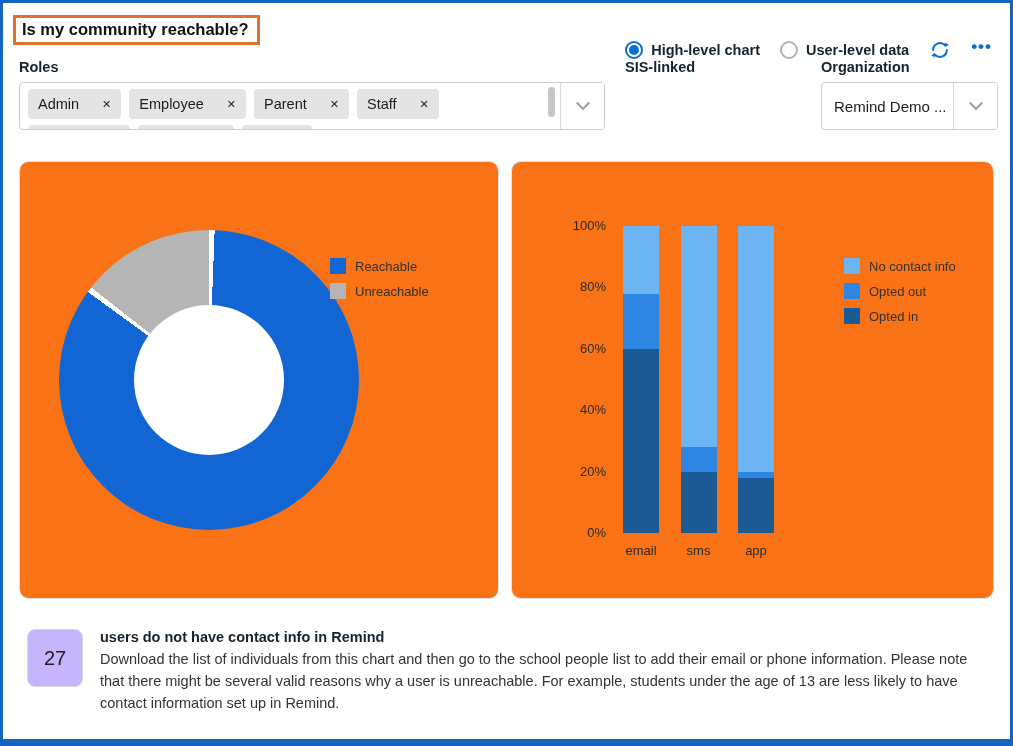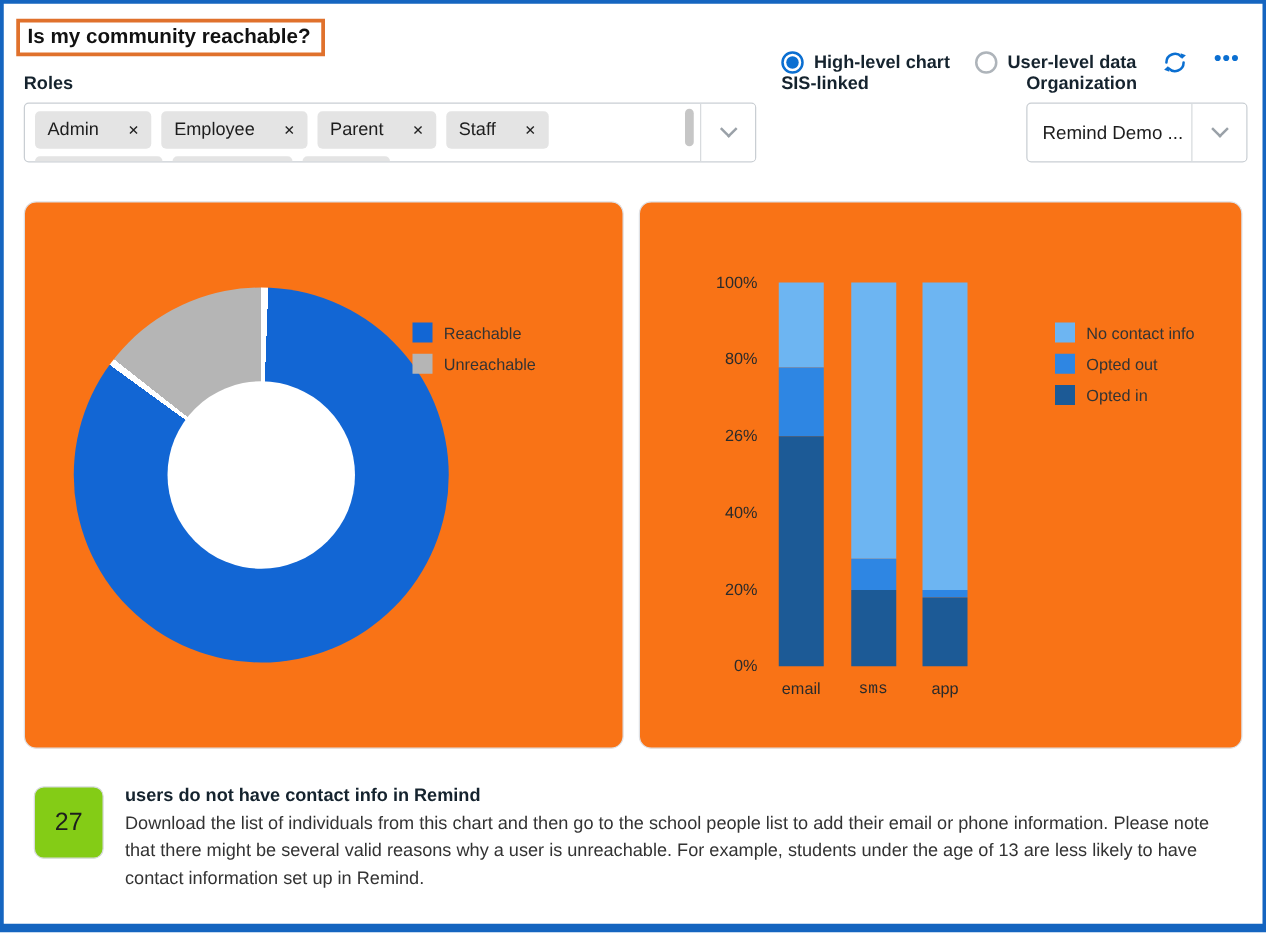--- a/index.html
+++ b/index.html
@@ -128,21 +128,21 @@
     position: absolute; top: 317px; width: 36px;
     text-align: center; font-size: 13px; color: #2b2b2b;
   }
 
   
   .footer { display: flex; gap: 17px; margin-top: 30px; padding-left: 8px; align-items: flex-start; }
   .count-box {
     width: 56px; height: 58px; flex: 0 0 auto;
     border: 1px solid #d8dbde; border-radius: 8px;
     display: flex; align-items: center; justify-content: center;
-    font-size: 20px; color: #1d1d1d; background: #84cc16;
+    font-size: 20px; color: #1d1d1d; background: #c4b5fd;
   }
   .footer-text { max-width: 872px; }
   .footer-heading { font-size: 14.5px; font-weight: 700; color: #15232e; margin-bottom: 4px; }
   .footer-body { font-size: 14.5px; color: #333; line-height: 1.5; }
 </style>
 </head>
 <body>
 
 <div class="page">
 
@@ -236,38 +236,38 @@
             <span class="legend-swatch" style="background: rgb(181, 181, 181);"></span>
             <span class="legend-label">Unreachable</span>
           </div>
         </div>
     </div>
 
     <div class="card bar-card">
       <div class="y-axis">
           <div class="ytick" style="top: -8px;">100%</div>
           <div class="ytick" style="top: 53.4px;">80%</div>
-          <div class="ytick" style="top: 114.8px;">26%</div>
+          <div class="ytick" style="top: 114.8px;">60%</div>
           <div class="ytick" style="top: 176.2px;">40%</div>
           <div class="ytick" style="top: 237.6px;">20%</div>
           <div class="ytick" style="top: 299px;">0%</div>
         </div>
       <div class="bar-plot">
           <div class="bar-col" style="left: 0px;">
             <div style="height: 67.54px; background: rgb(109, 181, 242);"></div>
             <div style="height: 55.26px; background: rgb(46, 134, 227);"></div>
             <div style="height: 184.2px; background: rgb(28, 90, 150);"></div>
           </div>
           <div class="bar-label" style="left: 0px;">email</div>
           <div class="bar-col" style="left: 57.5px;">
             <div style="height: 221.04px; background: rgb(109, 181, 242);"></div>
             <div style="height: 24.56px; background: rgb(46, 134, 227);"></div>
             <div style="height: 61.4px; background: rgb(28, 90, 150);"></div>
           </div>
-          <div class="bar-label" style="left: 57.5px; font-family: Liberation Mono, monospace;">sms</div>
+          <div class="bar-label" style="left: 57.5px;">sms</div>
           <div class="bar-col" style="left: 115px;">
             <div style="height: 245.6px; background: rgb(109, 181, 242);"></div>
             <div style="height: 6.14px; background: rgb(46, 134, 227);"></div>
             <div style="height: 55.26px; background: rgb(28, 90, 150);"></div>
           </div>
           <div class="bar-label" style="left: 115px;">app</div>
         </div>
       <div class="legend bar-legend">
           <div class="legend-item">
             <span class="legend-swatch" style="background: rgb(109, 181, 242);"></span>

